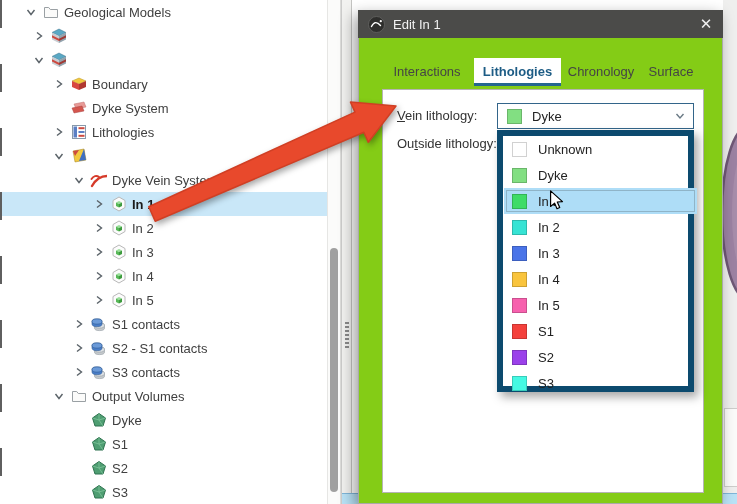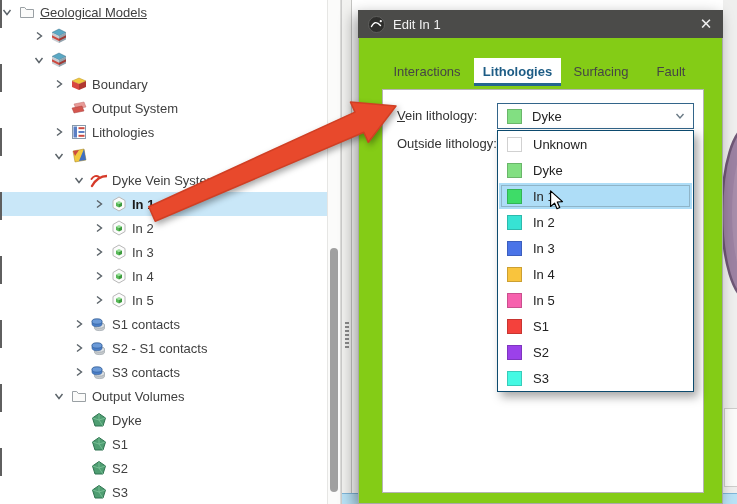--- a/index.html
+++ b/index.html
@@ -54,37 +54,37 @@
   .field-label{position:absolute;left:38px;height:26px;line-height:26px;color:#333;white-space:nowrap;}
   .accel{text-decoration:underline;}
 
   .combo{position:absolute;left:138px;top:93px;width:197px;height:26px;background:#fff;border:1px solid #33658a;
     display:flex;align-items:center;z-index:15;}
   .swatch{width:15px;height:15px;border:1px solid rgba(0,0,0,.18);flex:0 0 15px;}
   .combo .swatch{margin-left:9px;}
   .combo .cvalue{margin-left:10px;color:#222;}
   .combo .chev{position:absolute;right:7px;top:6px;}
 
-  .popup{position:absolute;left:138px;top:120px;width:197px;height:262px;background:#fff;border:1px solid #0c4a6e;
+  .popup{position:absolute;left:138px;top:120px;width:197px;height:262px;background:#fff;border:6px solid #0c4a6e;
     box-shadow:4px 5px 9px rgba(0,0,0,.35);z-index:20;}
   .dd-item{position:absolute;left:1px;width:193px;height:26px;display:flex;align-items:center;cursor:default;}
   .dd-item .swatch{margin-left:8px;}
   .dd-item .dlabel{margin-left:11px;color:#222;}
   .dd-item.selected{background:var(--sel-item);}
   .dd-item.selected::after{content:"";position:absolute;left:2px;top:2px;right:2px;bottom:2px;border:1px solid #8fb4c8;}
 
   .arrow-layer{position:absolute;left:0;top:0;width:737px;height:504px;pointer-events:none;z-index:30;}
   .cursor-layer{position:absolute;left:546px;top:188px;width:22px;height:24px;pointer-events:none;z-index:40;}
 </style>
 </head>
 <body>
 
 <div class="tree-panel">
   <div id="tree">
-      <div class="tree-row" style="top: 0px; padding-left: 0; text-decoration: underline;">
+      <div class="tree-row" style="top: 0px; padding-left: 24px;">
         <span class="expander">
           <svg width="12" height="12">
             <path d="M2.5 4 L6 8.5 L9.5 4" stroke="#5a6268" stroke-width="1.4" fill="none"></path>
           </svg>
         </span>
         <span class="ticon">
           <svg width="16" height="16">
             <path d="M1.5 3.5 h4.2 l1.6 2 h7.2 v8 h-13 z" fill="#fbfbfa" stroke="#9aa0a4"></path>
           </svg>
         </span>
@@ -138,21 +138,21 @@
         <span class="tlabel">Boundary</span>
       </div>
       <div class="tree-row" style="top: 96px; padding-left: 52px;">
         <span class="expander"></span>
         <span class="ticon">
           <svg width="16" height="16">
             <polygon points="3,4 13,2 15,7 5,9" fill="#e89a96" stroke="#c07070" stroke-width="0.5"></polygon>
             <polygon points="1,8 11,6 13,11 3,13" fill="#d4564e" stroke="#a84040" stroke-width="0.5"></polygon>
           </svg>
         </span>
-        <span class="tlabel">Output System</span>
+        <span class="tlabel">Dyke System</span>
       </div>
       <div class="tree-row" style="top: 120px; padding-left: 52px;">
         <span class="expander">
           <svg width="12" height="12">
             <path d="M4 2.5 L8.5 6 L4 9.5" stroke="#5a6268" stroke-width="1.4" fill="none"></path>
           </svg>
         </span>
         <span class="ticon">
           <svg width="16" height="16">
             <rect x="1.5" y="1.5" width="13" height="13" fill="#fff" stroke="#8899aa"></rect>
@@ -402,22 +402,22 @@
       <path d="M3.5 10.5 C6 5.5 9 5.5 12.5 9.5" stroke="#fff" stroke-width="1.4" fill="none" stroke-linecap="round"></path>
       <circle cx="12.8" cy="5.2" r="1.1" fill="#fff"></circle>
     </svg>
     <span class="title-text">Edit In 1</span>
     <div class="close-btn">✕</div>
   </div>
 
   <div id="tabs">
       <div class="tab" style="left: 22px; width: 92px;">Interactions</div>
       <div class="tab active" style="left: 115px; width: 87px;">Lithologies</div>
-      <div class="tab" style="left: 202px; width: 80px;">Surfacing</div>
-      <div class="tab" style="left: 282px; width: 60px;">Fault</div>
+      <div class="tab" style="left: 202px; width: 80px;">Chronology</div>
+      <div class="tab" style="left: 282px; width: 60px;">Surface</div>
     </div>
   <div class="panel"></div>
 
   <div class="field-label" style="top:121px">
     <span>Ou</span><span class="accel">t</span><span>side lithology:</span>
   </div>
   <div class="field-label" style="top:93px">
     <span></span><span class="accel">V</span><span>ein lithology:</span>
   </div>
 

